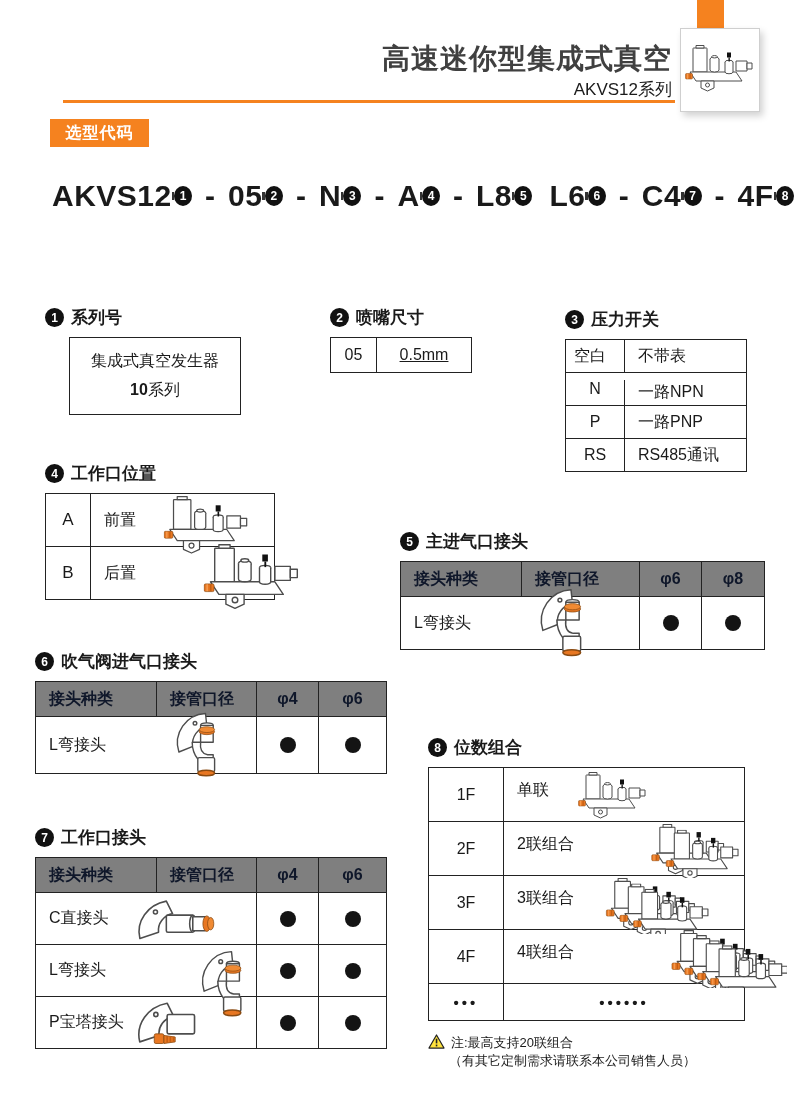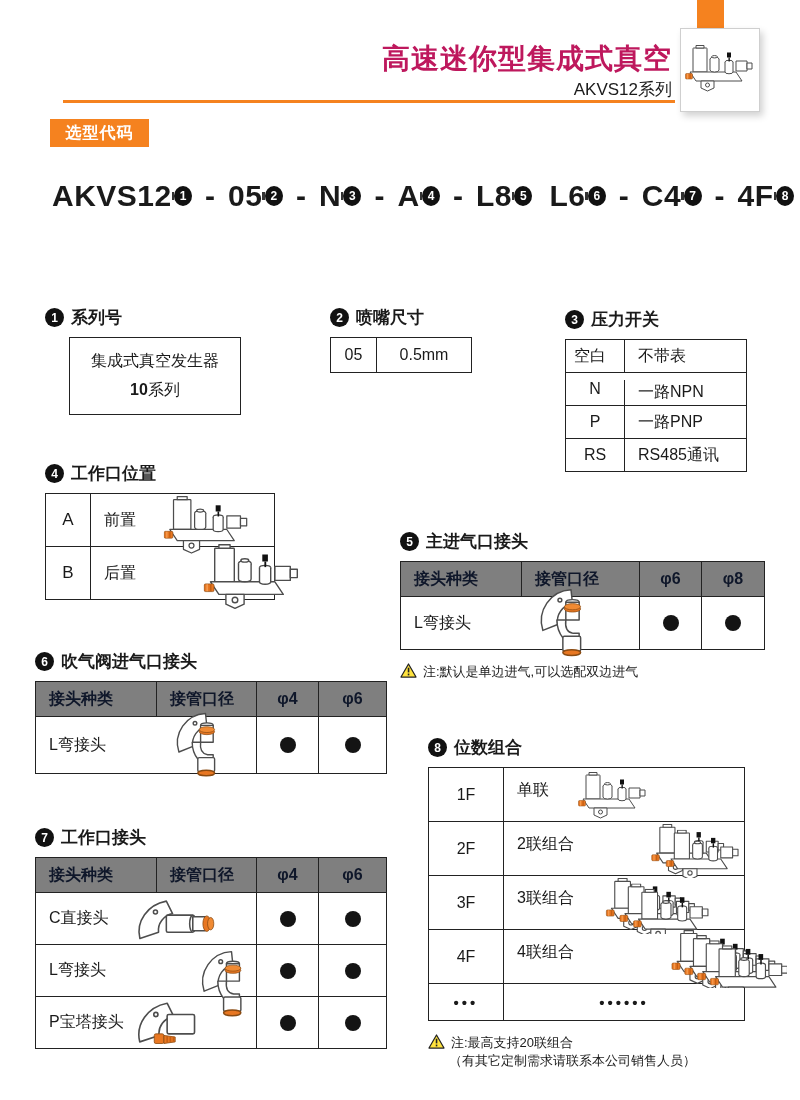--- a/index.html
+++ b/index.html
@@ -1,20 +1,20 @@
 <!DOCTYPE html>
 <html><head>
 <meta charset="utf-8">
 <style>
   html,body{margin:0;padding:0;background:#fff;}
   .page{position:relative;width:800px;height:1100px;background:#fff;overflow:hidden;
         font-family:"Liberation Sans",sans-serif;color:#1a1a1a;}
   
   .doc-title{position:absolute;top:40px;right:128px;font-size:28px;font-weight:bold;
-             color:#be185d;letter-spacing:1px;white-space:nowrap;}
+             color:#404040;letter-spacing:1px;white-space:nowrap;}
   .doc-subtitle{position:absolute;top:78px;right:128px;font-size:17px;color:#1a1a1a;}
   .header-rule{position:absolute;left:63px;top:100px;width:612px;height:3px;background:#F5821F;}
   .corner-tab{position:absolute;left:697px;top:0;width:27px;height:30px;background:#F5821F;}
   .product-thumb{position:absolute;left:680px;top:28px;width:78px;height:82px;background:#fff;
                  border:1px solid #cfcfcf;box-shadow:3px 4px 7px rgba(0,0,0,.18);
                  display:flex;align-items:center;justify-content:center;}
   .badge{position:absolute;left:50px;top:119px;width:99px;height:28px;background:#F5821F;
          color:#fff;font-size:16px;font-weight:bold;display:flex;align-items:center;
          justify-content:center;letter-spacing:1px;}
   
@@ -201,21 +201,21 @@
   </div>
 
   <div class="sec" style="left:330px;top:306px;">
     <div class="sec-title">
         <span class="ncirc">2</span>
         <span>喷嘴尺寸</span>
       </div>
     <div class="tbl" style="width:140px;">
       <div class="trow" style="height:34px;">
         <div class="tcell ccenter" style="width:45px;">05</div>
-        <div class="tcell ccenter" style="width:95px;">0.5mm</div>
+        <div class="tcell ccenter" style="width:95px;text-decoration:underline;">0.5mm</div>
       </div>
     </div>
   </div>
 
   <div class="sec" style="left:565px;top:308px;">
     <div class="sec-title">
         <span class="ncirc">3</span>
         <span>压力开关</span>
       </div>
     <div class="tbl" style="width:180px;">
@@ -280,28 +280,20 @@
             <span class="avail"></span>
           </div>
         <div class="tcell" style="width:63px;">
             <span class="avail"></span>
           </div>
       </div>
       <svg class="art" style="left:120px;top:24px;width:100px;height:74px;" viewBox="0 0 92 100">
           <use href="#fit-l"></use>
         </svg>
     </div>
-    <div class="note">
-      <svg viewBox="0 0 18 16" width="17" height="15">
-          <path d="M9 1 L17 15 H1 Z" fill="#FFE33E" stroke="#222" stroke-width="1.3" stroke-linejoin="round"></path>
-          <rect x="8.2" y="5" width="1.7" height="5" fill="#222"></rect>
-          <rect x="8.2" y="11.3" width="1.7" height="1.9" fill="#222"></rect>
-        </svg>
-      <span>注:默认是单边进气,可以选配双边进气</span>
-    </div>
   </div>
 
   <div class="sec" style="left:35px;top:650px;">
     <div class="sec-title">
         <span class="ncirc">6</span>
         <span>吹气阀进气口接头</span>
       </div>
     <div class="tbl" style="width:350px;">
       <div class="trow hdr" style="height:34px;">
         <div class="tcell cpad" style="width:120px;">接头种类</div>

